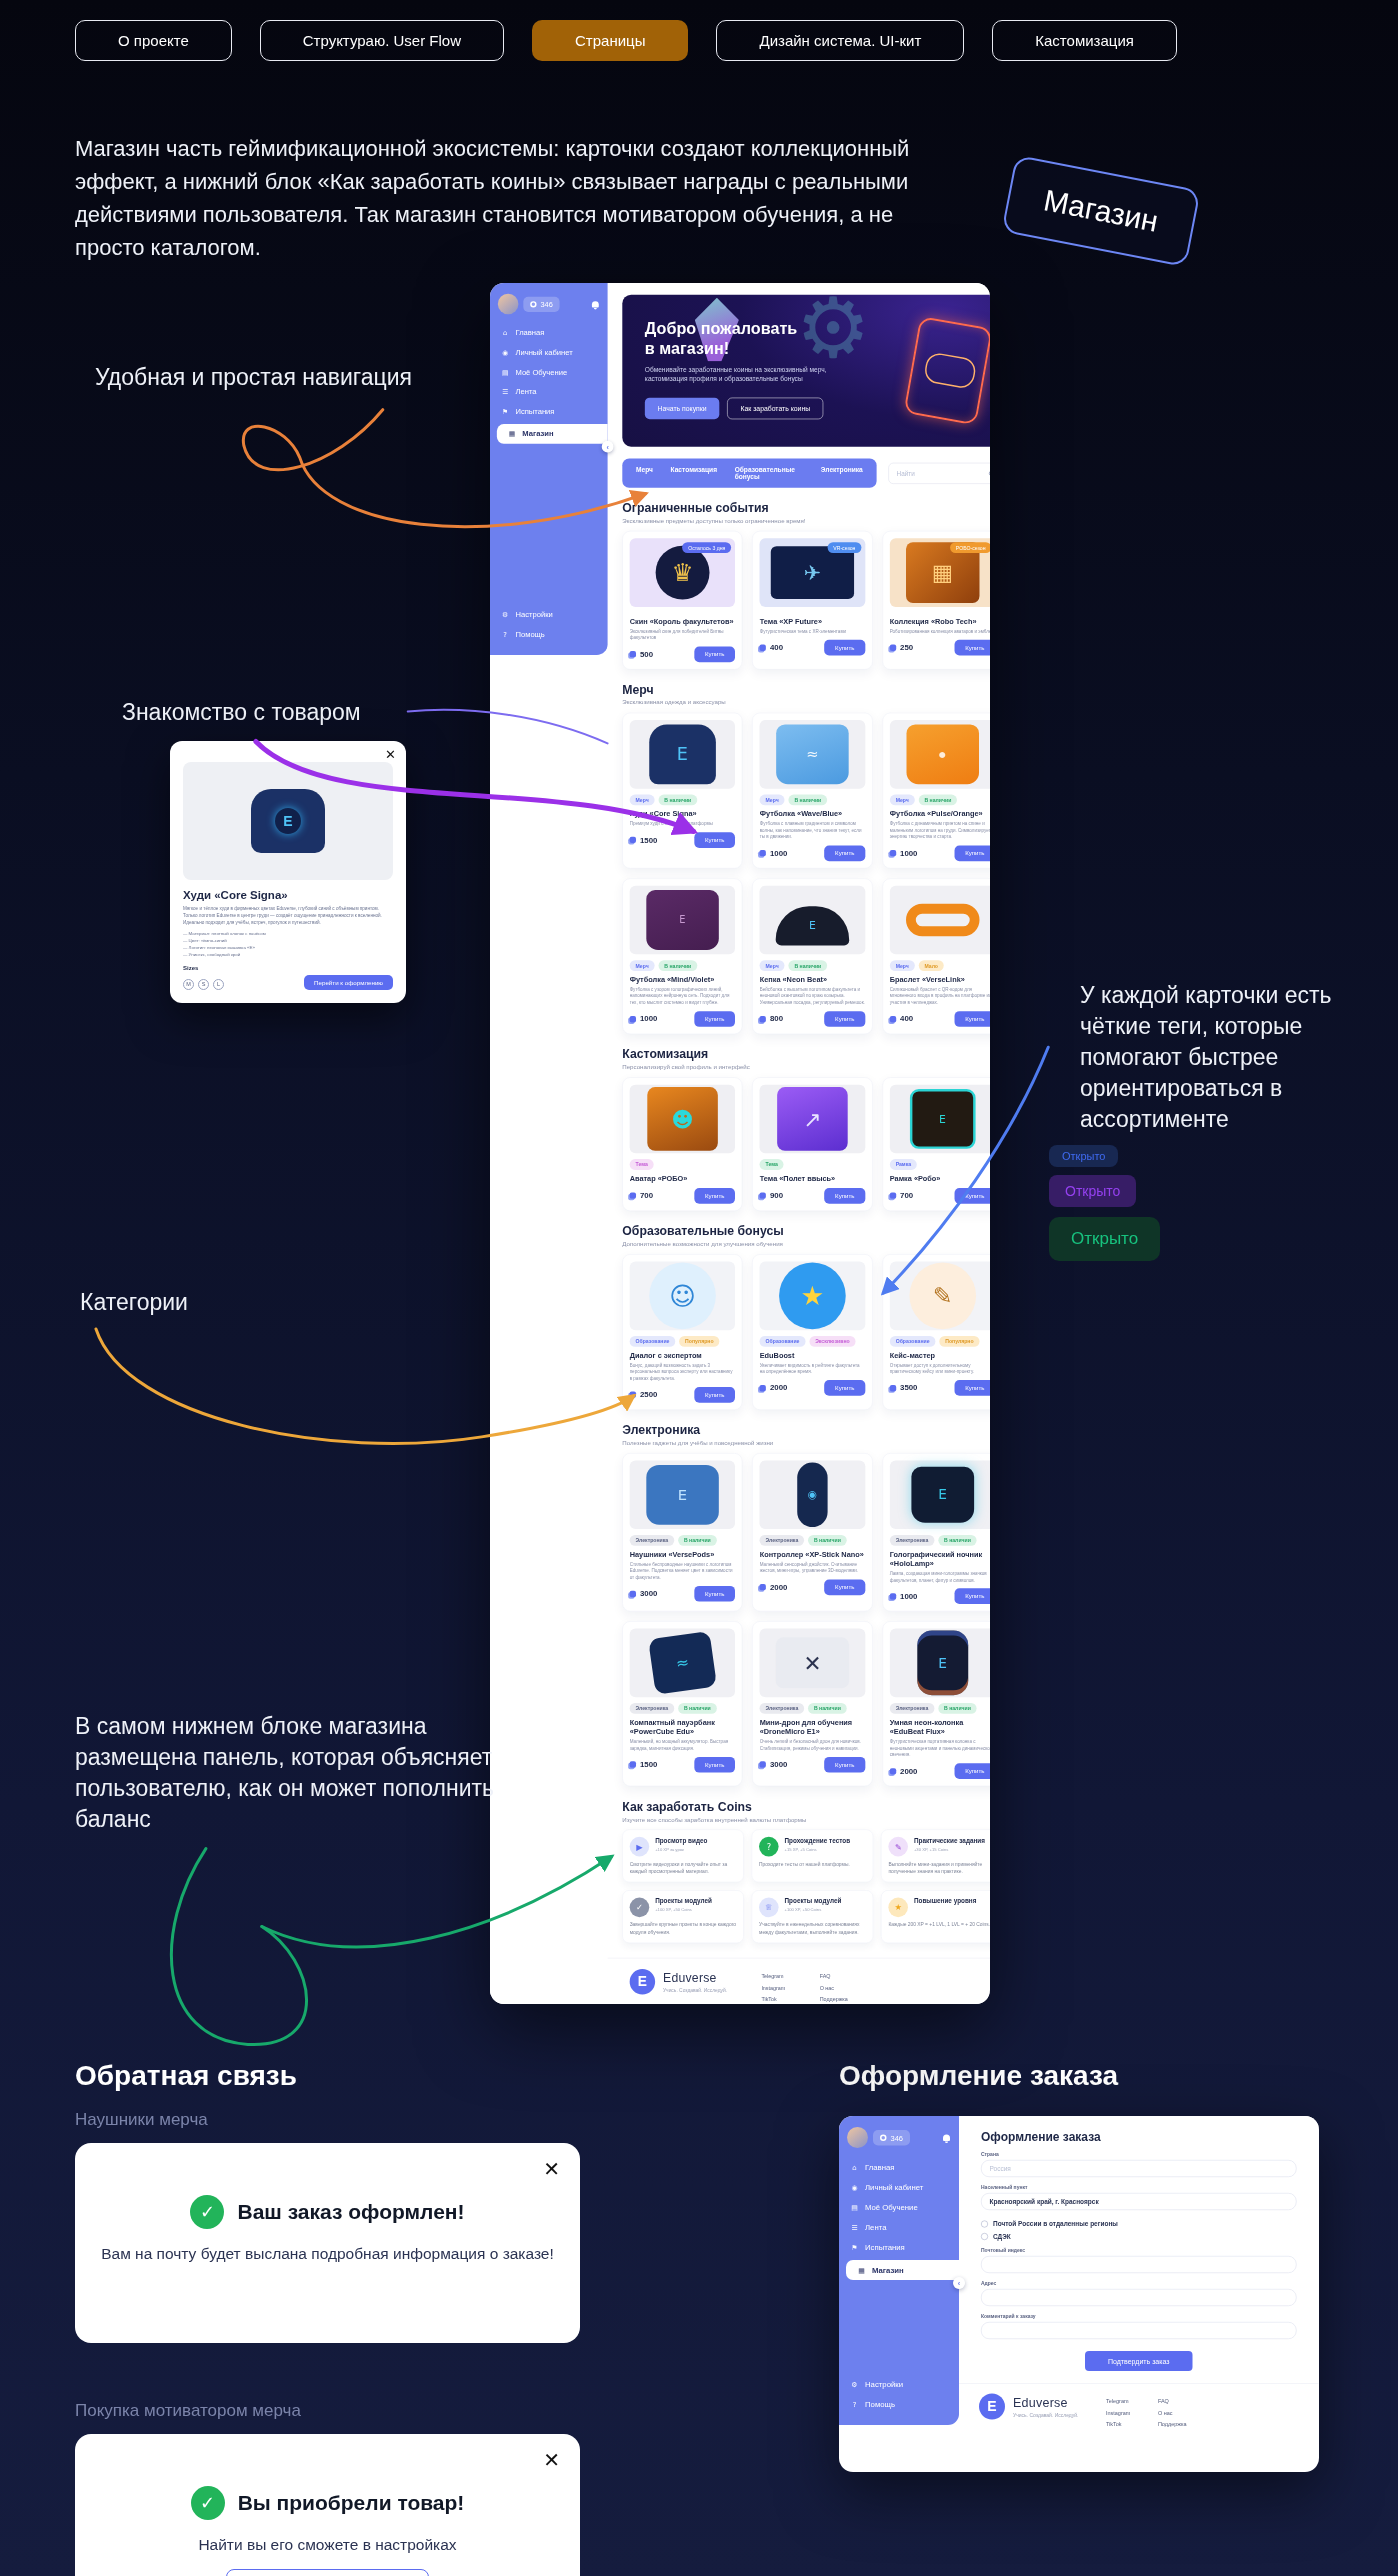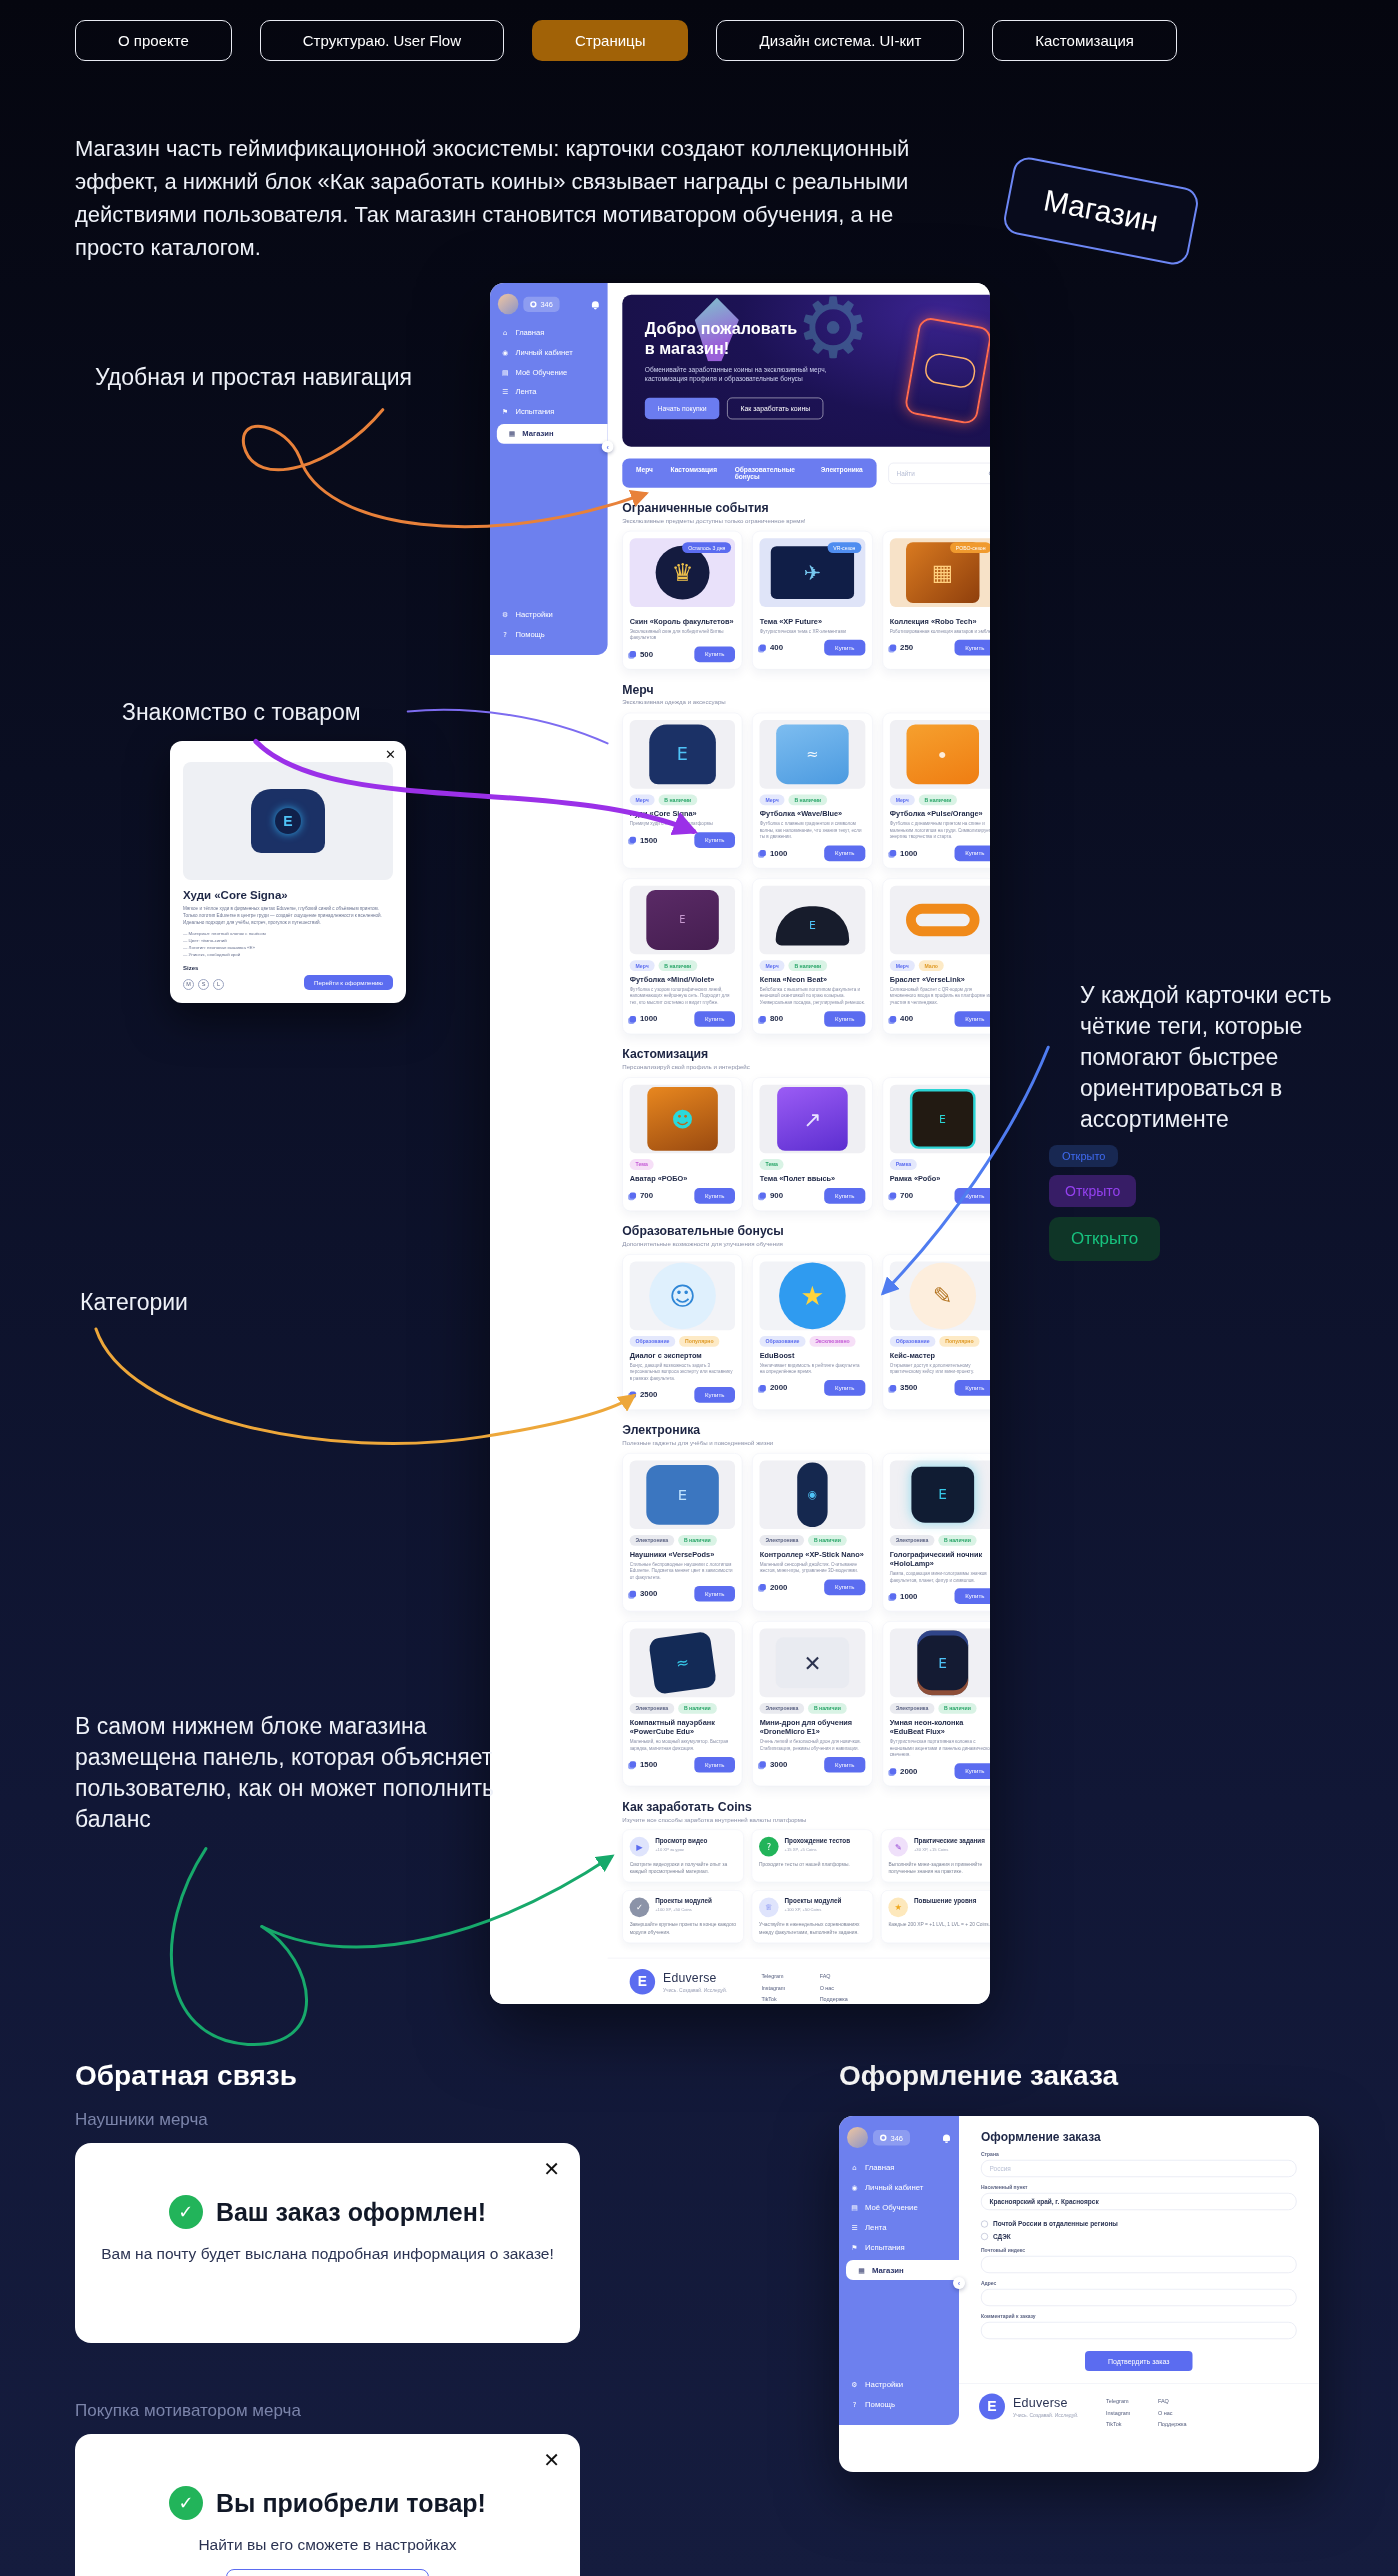--- a/index.html
+++ b/index.html
@@ -146,21 +146,21 @@
   
   .fb-h { position:absolute; left:75px; top:2060px; font-size:28px; color:#fff; }
   .fb-wrap { position:absolute; left:75px; top:2110px; width:505px; z-index:3; }
   .fb-label { font-size:17px; color:#7b84aa; margin-bottom:13px; }
   .fb-block + .fb-block { margin-top:58px; }
   .fb-modal { background:#fff; border-radius:16px; padding:30px 26px 26px; position:relative; text-align:center; color:#111827; min-height:140px; }
   .fb-close { position:absolute; right:20px; top:14px; background:none; border:none; font-size:20px; color:#111; cursor:pointer; font-family:inherit; }
   .fb-head { display:flex; align-items:center; justify-content:center; gap:13px; margin-top:8px; }
   .fb-check { width:34px; height:34px; border-radius:50%; background:#22b45a; color:#fff; font-size:18px;
               display:flex; align-items:center; justify-content:center; flex:none; }
-  .fb-title { font-size:25px; font-weight:bold; }
+  .fb-title { font-size:21px; font-weight:bold; }
   .fb-text { margin-top:16px; font-size:15.5px; color:#2b3352; }
   .fb-btn { margin-top:15px; border:1.5px solid #5b6cf0; color:#4f66e8; background:#fff; border-radius:8px;
             padding:8px 58px; font-size:15px; cursor:pointer; font-family:inherit; }
   .fb-btn:empty { display:none; }
   .fb-m1 { min-height:200px; padding-top:44px; }
 
   
   .co-h { position:absolute; left:839px; top:2060px; font-size:28px; color:#fff; }
   .co-main { flex:1; padding:28px 44px 0; color:#1e2746; }
   .co-title { font-size:24px; font-weight:bold; }

